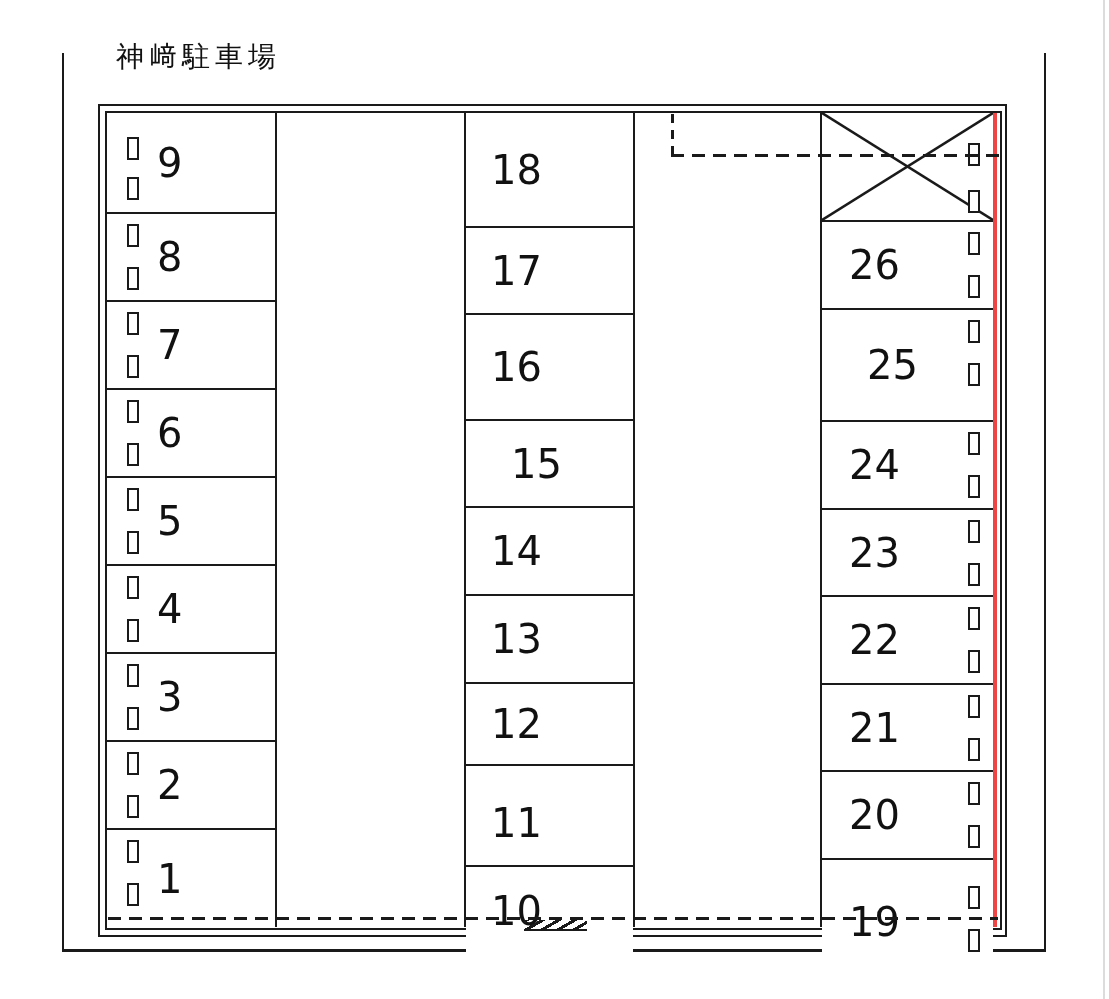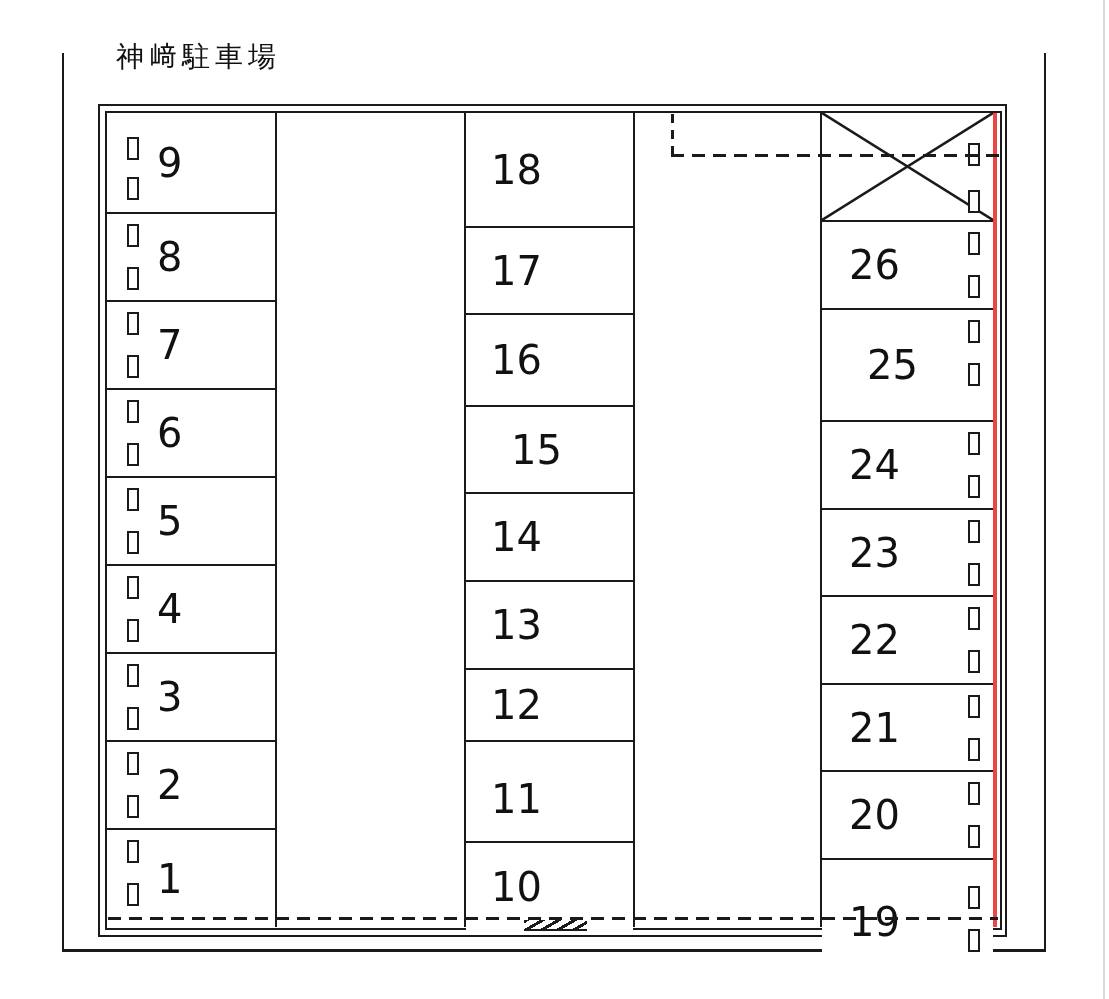--- a/index.html
+++ b/index.html
@@ -138,33 +138,33 @@
       <span class="marker m2 mk-left"></span>
     </div>
   </div>
 <div class="col" id="col-middle">
     <div class="cell" style="height: 115px;">
       <span class="num">18</span>
     </div>
     <div class="cell" style="height: 87px;">
       <span class="num">17</span>
     </div>
-    <div class="cell" style="height: 92px;">
+    <div class="cell" style="height: 106px;">
       <span class="num">16</span>
     </div>
     <div class="cell" style="height: 87px; padding-left: 20px;">
       <span class="num">15</span>
     </div>
     <div class="cell" style="height: 88px;">
       <span class="num">14</span>
     </div>
     <div class="cell" style="height: 88px;">
       <span class="num">13</span>
     </div>
-    <div class="cell" style="height: 72px;">
+    <div class="cell" style="height: 82px;">
       <span class="num">12</span>
     </div>
     <div class="cell" style="height: 87px; margin-top: 14px;">
       <span class="num">11</span>
     </div>
     <div class="cell" style="height: 88px;">
       <span class="num">10</span>
     </div>
   </div>
 <div class="col" id="col-right">

